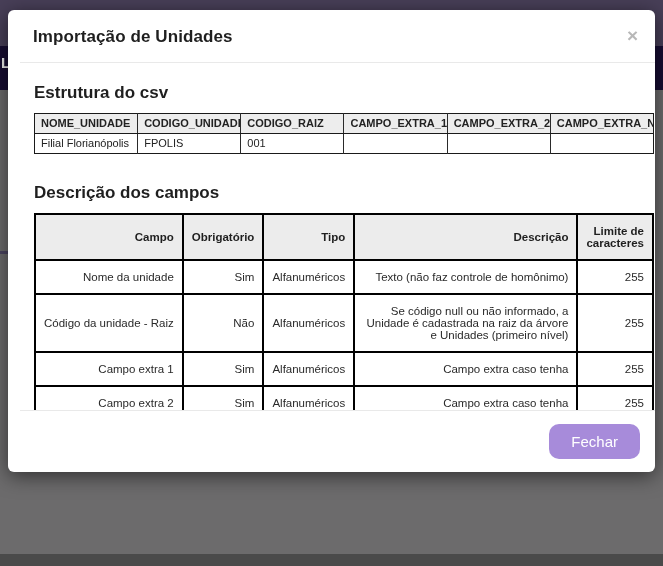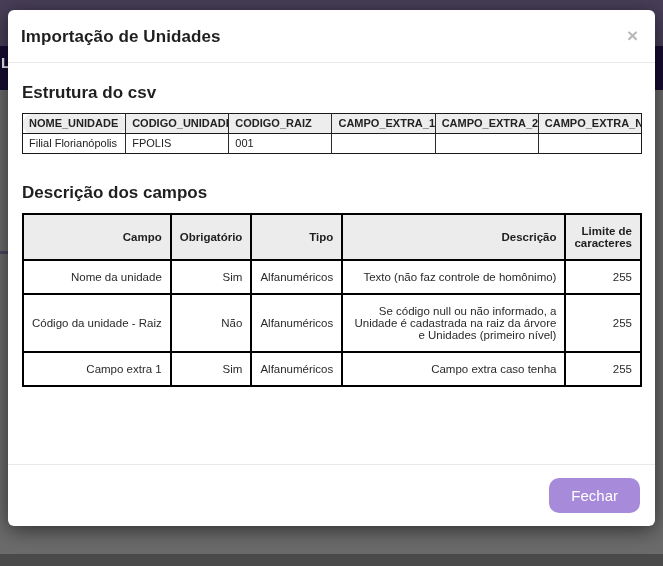--- a/index.html
+++ b/index.html
@@ -18,25 +18,25 @@
     position: absolute; left: 1px; top: 8px;
     color: #efefef; font-size: 15px; font-weight: 700;
   }
   .bd-main { position: absolute; left: 0; top: 90px; width: 663px; height: 464px; background: #6c6b6c; }
   .bd-line { position: absolute; left: 0; top: 251px; width: 8px; height: 3px; background: #4b4460; }
   .bd-bottom { position: absolute; left: 0; top: 554px; width: 663px; height: 12px; background: #4a4a4a; }
 
   
   .modal {
     position: absolute; left: 8px; top: 10px;
-    width: 647px; height: 516px;
+    width: 647px; height: 462px;
     background: #ffffff;
     border-radius: 6px;
     box-shadow: 0 4px 20px rgba(0,0,0,0.55);
-    display: flex; flex-direction: column;
+    display: flex; flex-direction: column; padding-left: 12px;
   }
   .modal-header {
     position: relative;
     padding: 17px 15px 15px 13px;
     border-bottom: 1px solid #e9e9e9;
   }
   .modal-title {
     font-size: 17px; font-weight: 600; color: #1f1f1f;
     letter-spacing: 0.1px;
   }
@@ -61,21 +61,21 @@
   .csv-table { table-layout: fixed; }
   .csv-table th, .csv-table td {
     font-size: 11px; color: #222;
     padding: 3px 5px 4px 6px;
     text-align: left;
     white-space: nowrap; overflow: hidden;
     border-left: 1px solid #2a2a2a;
   }
   .csv-table th { background: #ededed; font-weight: 700; border-bottom: 1px solid #1a1a1a; }
   .csv-table { border: 1px solid #1a1a1a; }
-  .csv-table th:first-child, .csv-table td:first-child { border-left: none; border-radius: 9px; }
+  .csv-table th:first-child, .csv-table td:first-child { border-left: none; }
 
   
   .fields-table, .fields-table th, .fields-table td { border: 2px solid #000; }
   .fields-table th, .fields-table td {
     font-size: 11.5px; color: #2a2a2a;
     padding: 10px 8px;
     text-align: right; vertical-align: middle;
     font-weight: 400;
   }
   .fields-table th { background: #ececec; font-weight: 700; color: #1f1f1f; }
@@ -182,20 +182,27 @@
           <td>Se código null ou não informado, a Unidade é cadastrada na raiz da árvore e Unidades (primeiro nível)</td>
           <td class="nowrap">255</td>
         </tr>
         <tr>
           <td class="nowrap">Campo extra 1</td>
           <td class="nowrap">Sim</td>
           <td class="nowrap">Alfanuméricos</td>
           <td>Campo extra caso tenha</td>
           <td class="nowrap">255</td>
         </tr>
+        <tr>
+          <td class="nowrap">Campo extra 2</td>
+          <td class="nowrap">Sim</td>
+          <td class="nowrap">Alfanuméricos</td>
+          <td>Campo extra caso tenha</td>
+          <td class="nowrap">255</td>
+        </tr>
       </tbody>
     </table>
 
   </div>
 
   <div class="modal-footer">
     <button class="btn-fechar">Fechar</button>
   </div>
 
 </div>

